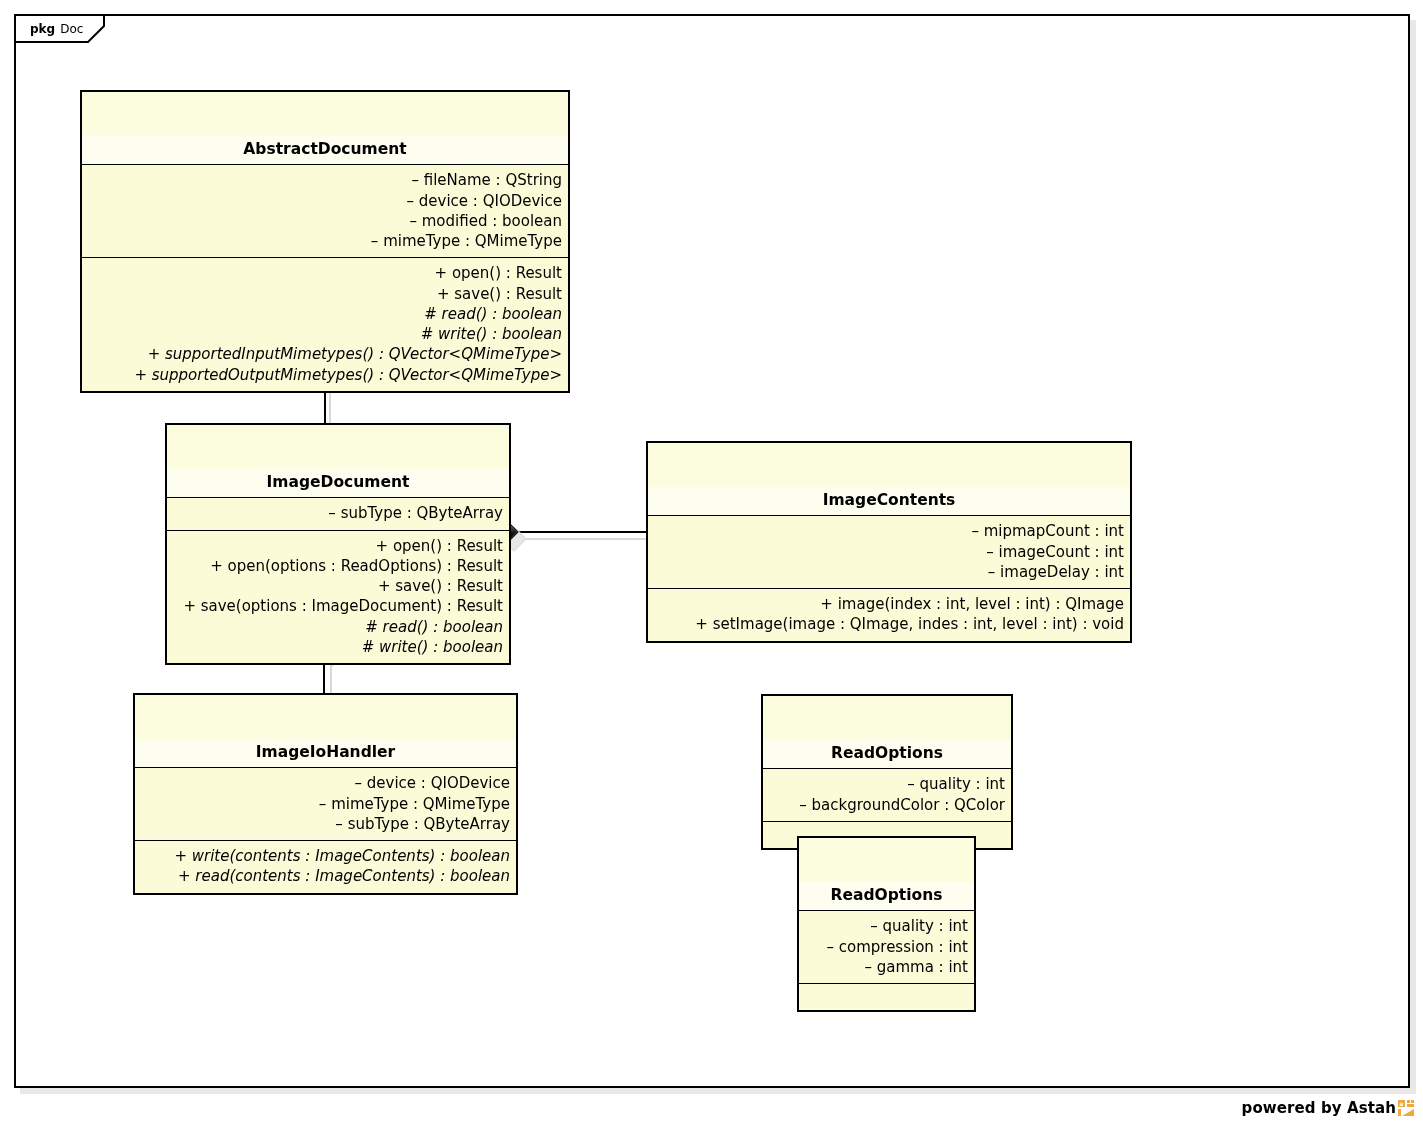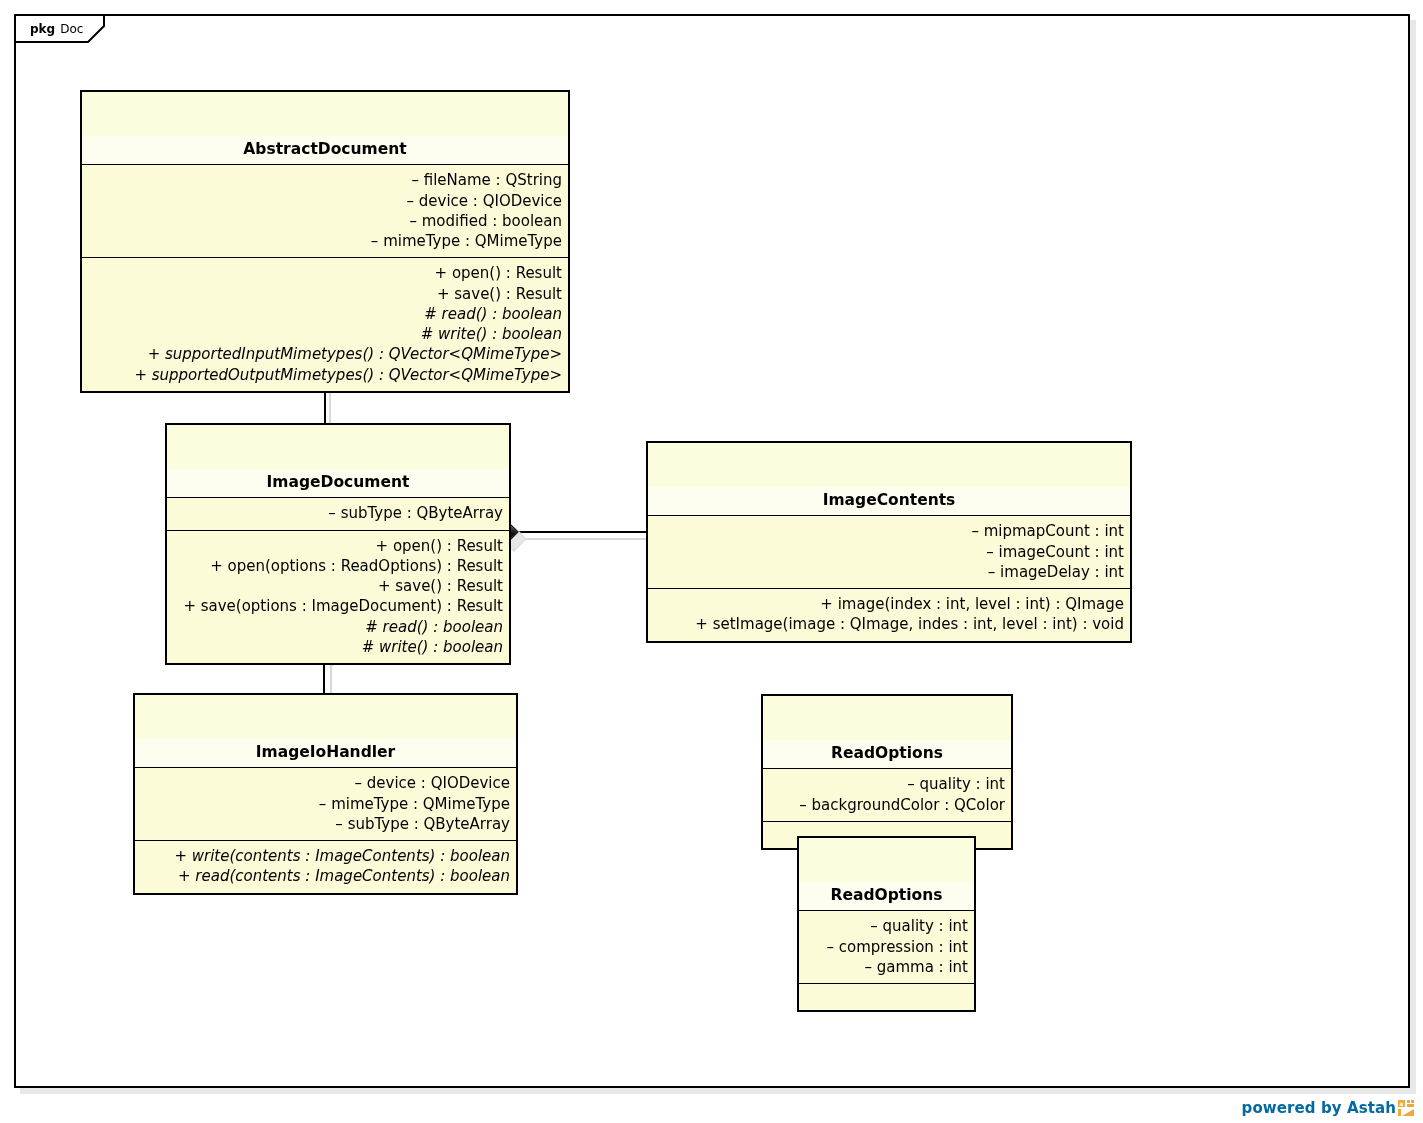--- a/index.html
+++ b/index.html
@@ -127,21 +127,21 @@
   
   #astah-watermark {
     position: absolute;
     right: 8px;
     bottom: 6px;
     display: flex;
     align-items: center;
     gap: 2px;
     font-size: 15px;
     font-weight: bold;
-    color: #0369a1;
+    color: #000000;
     letter-spacing: 0.1px;
   }
   .astah-logo {
     width: 17px; height: 17px;
     position: relative;
     display: inline-block;
   }
 </style>
 </head>
 <body>

